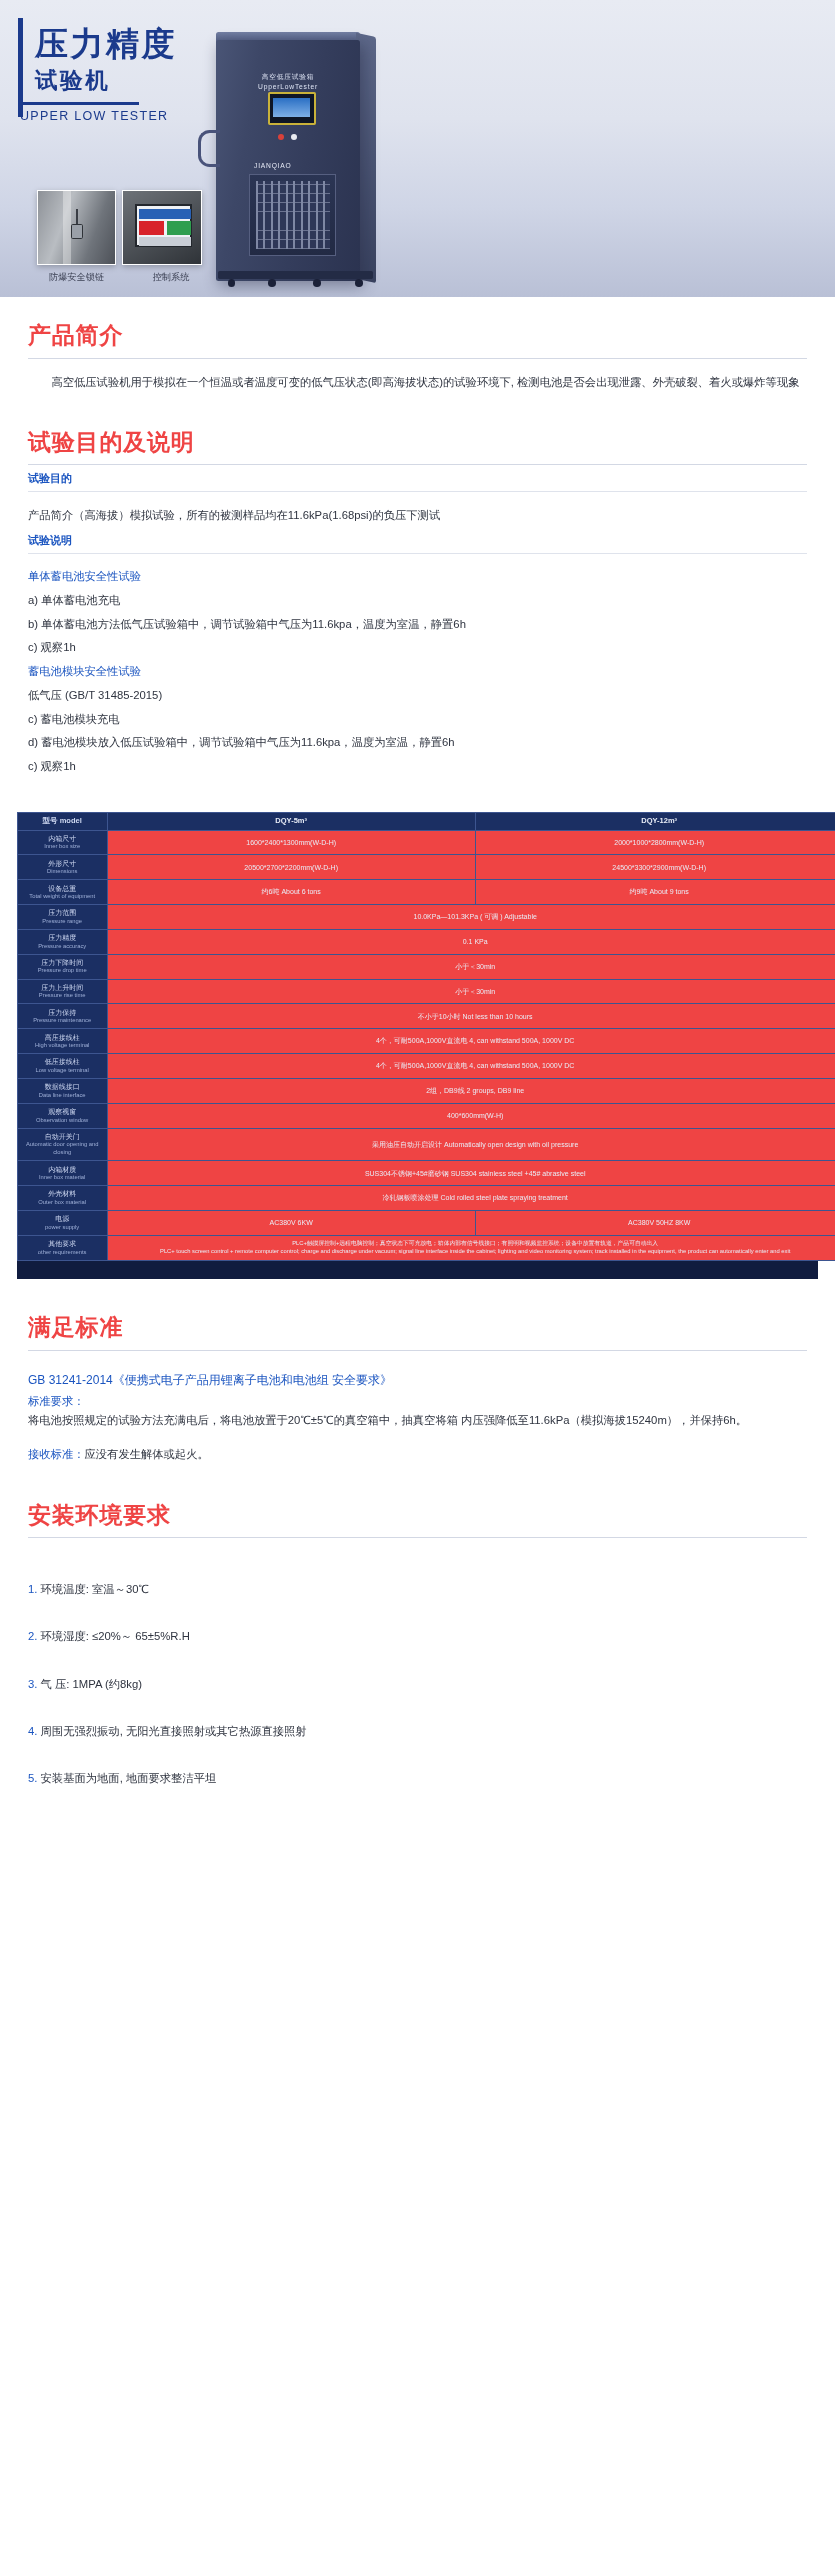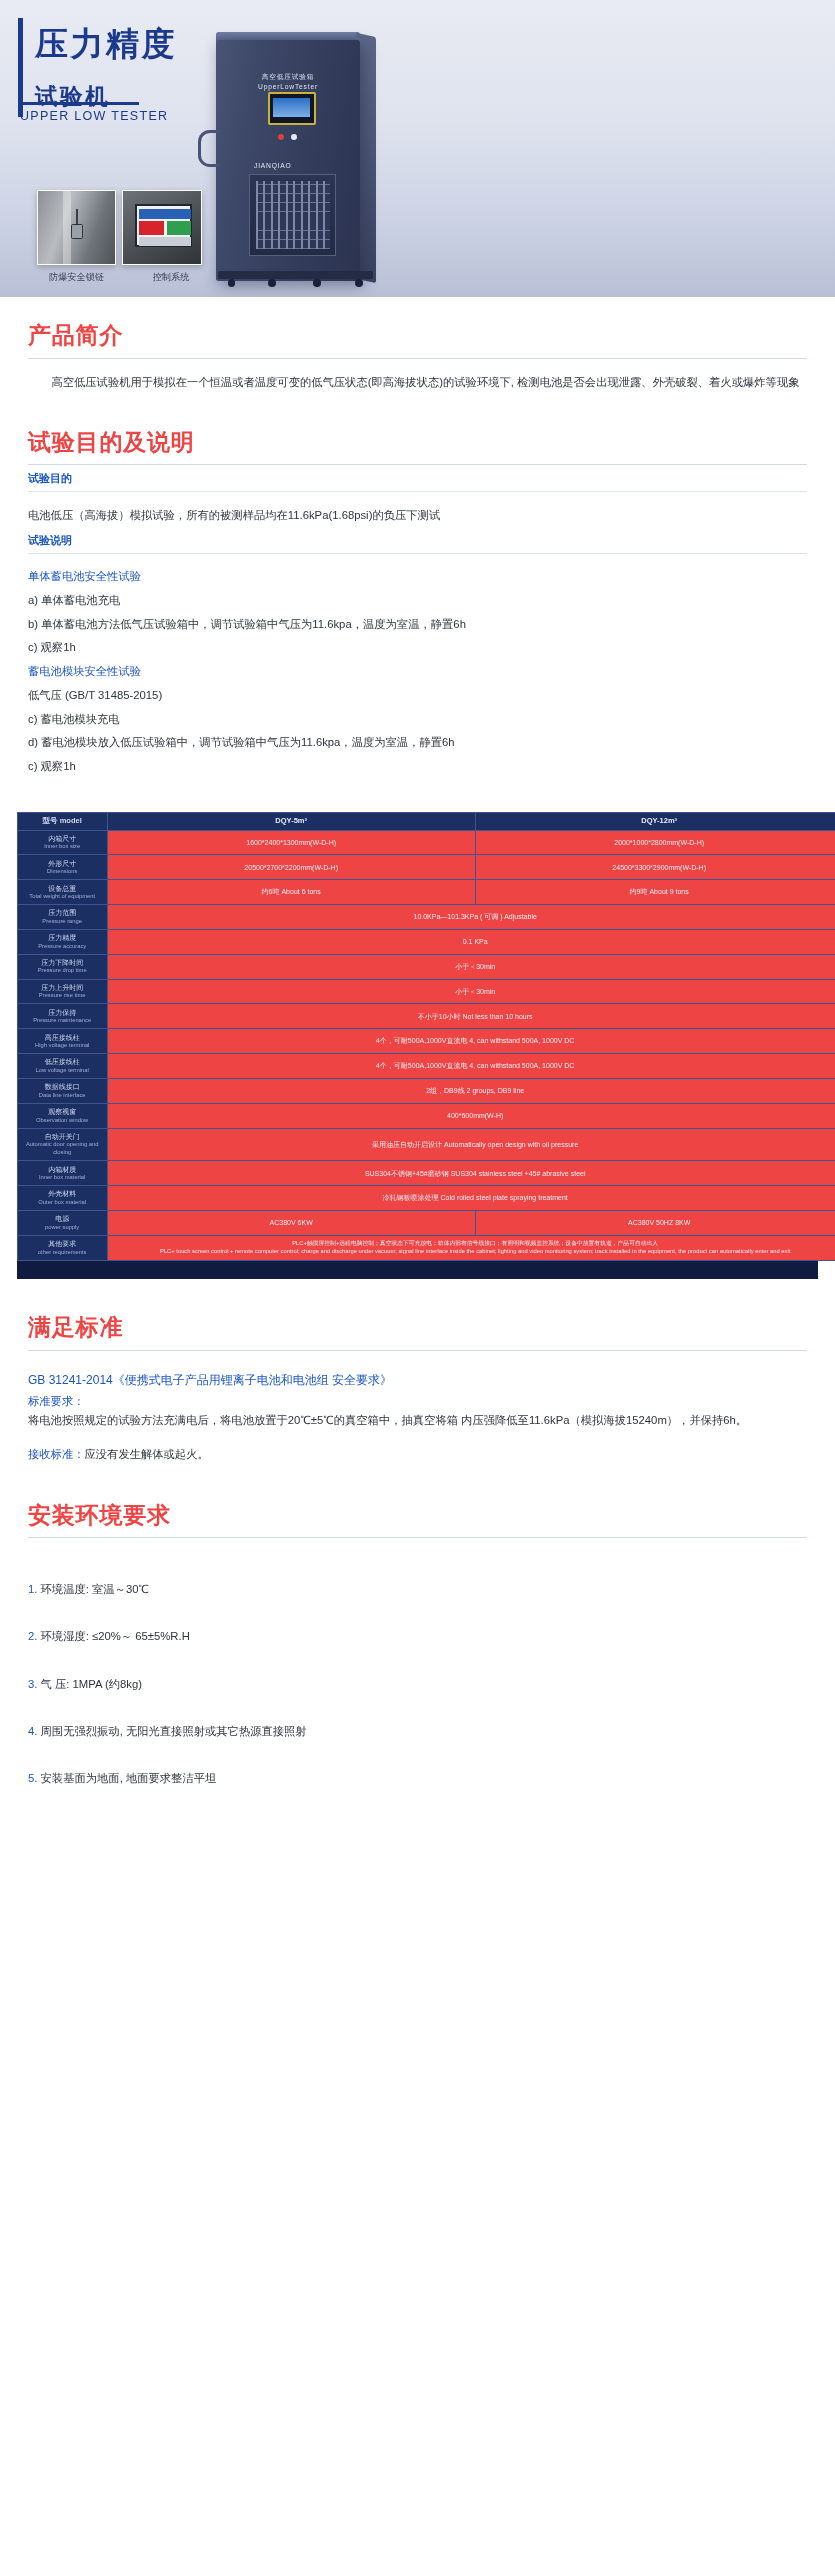--- a/index.html
+++ b/index.html
@@ -27,21 +27,21 @@
   .hero-title-1 {
     position: absolute;
     left: 35px; top: 22px;
     font-size: 33px;
     font-weight: bold;
     color: #1b3a8c;
     letter-spacing: 2.5px;
   }
   .hero-title-2 {
     position: absolute;
-    left: 35px; top: 81px;
+    left: 35px; top: 65px;
     font-size: 22.6px;
     font-weight: bold;
     color: #1b3a8c;
     letter-spacing: 2.5px;
   }
   .hero-underline {
     position: absolute;
     left: 18.4px; top: 102px;
     width: 121px; height: 3.3px;
     background: #1b3a8c;
@@ -316,21 +316,21 @@
 </div>
 
 <div class="spacer-40"></div>
 <div class="section">
   <div class="sec-title">试验目的及说明</div>
   <div class="sec-title-underline"></div>
 
   <div class="sub-title">试验目的</div>
   <div class="sub-underline"></div>
   <div class="spacer-14"></div>
-  <div class="body-text">电池低压（高海拔）模拟试验，所有的被测样品均在11.6kPa(1.68psi)的负压下测试</div>
+  <div class="body-text">产品简介（高海拔）模拟试验，所有的被测样品均在11.6kPa(1.68psi)的负压下测试</div>
 
   <div class="sub-title">试验说明</div>
   <div class="sub-underline"></div>
   <div class="spacer-14"></div>
 
   <div class="blue-line">单体蓄电池安全性试验</div>
   <div class="list-line">a) 单体蓄电池充电</div>
   <div class="list-line">b) 单体蓄电池方法低气压试验箱中，调节试验箱中气压为11.6kpa，温度为室温，静置6h</div>
   <div class="list-line">c) 观察1h</div>
 

